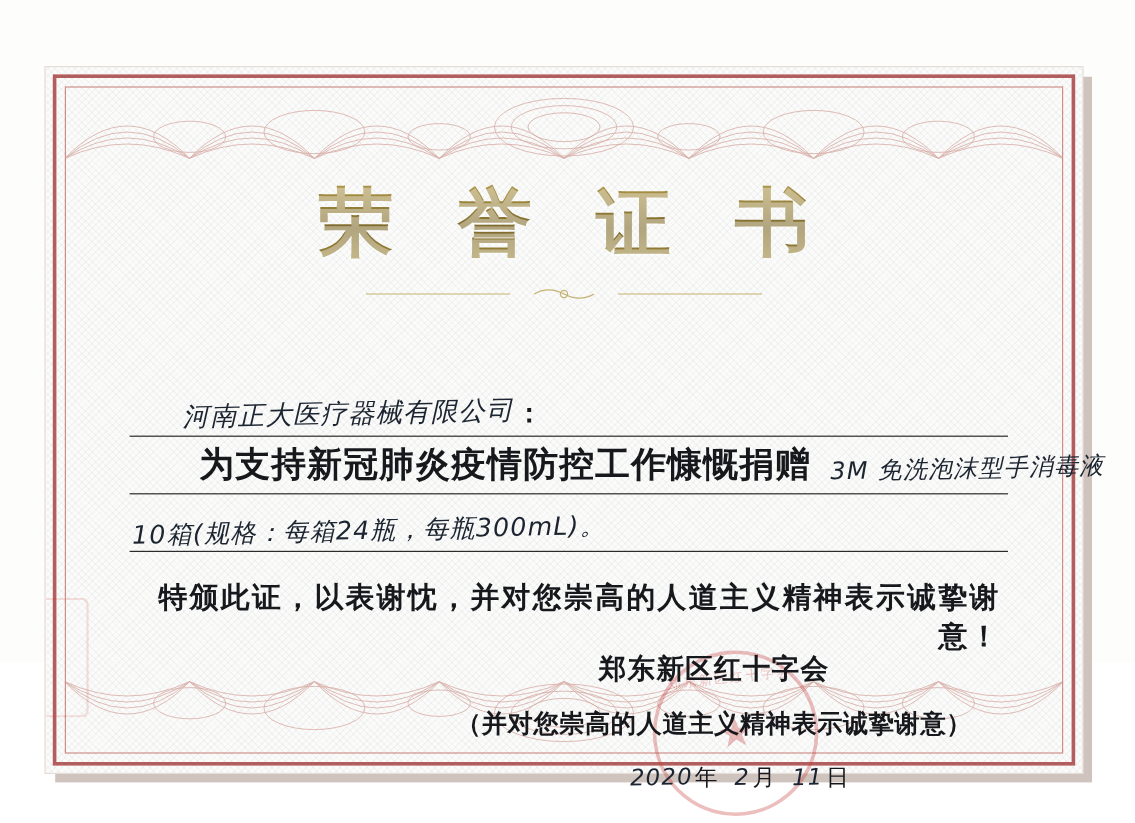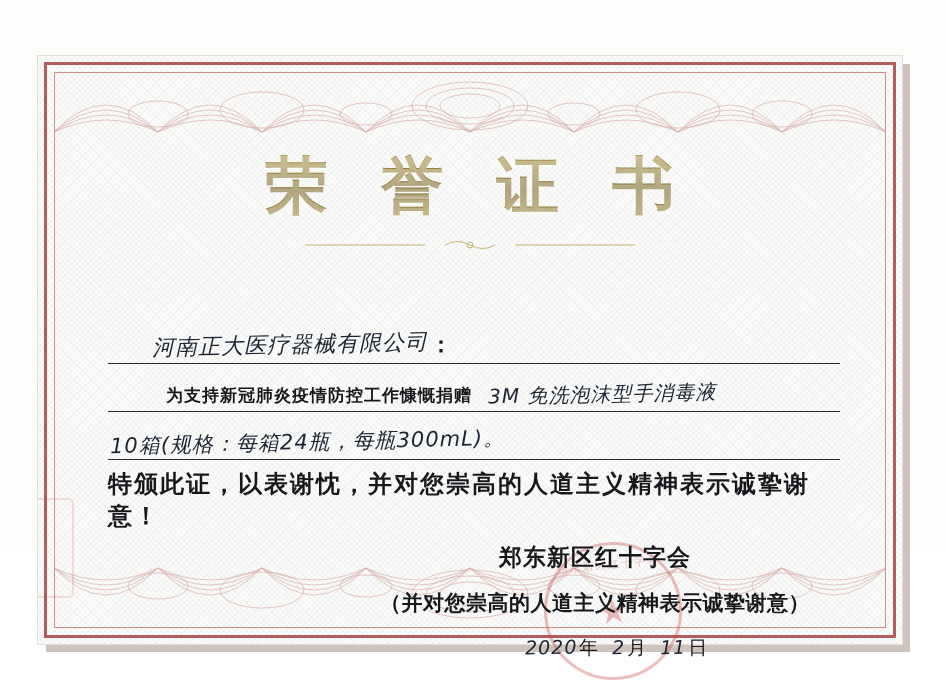--- a/index.html
+++ b/index.html
@@ -136,21 +136,21 @@
     font-size: 21px;
     font-style: italic;
     letter-spacing: 1px;
     transform: rotate(-1.2deg);
     display: inline-block;
   }
 
   .print {
     font-family: "DejaVu Serif", "Liberation Serif", serif;
     color: #16181c;
-    font-size: 17px;
+    font-size: 29px;
     font-weight: bold;
     letter-spacing: 1px;
   }
 
   .row-recipient {
     position: absolute;
     left: 44px;
     bottom: 12px;
     white-space: nowrap;
   }
@@ -172,21 +172,22 @@
   .row-two .hand { margin-left: 16px; font-size: 20px; }
 
   .row-three {
     position: absolute;
     left: 2px;
     bottom: 12px;
     white-space: nowrap;
   }
 
   .row-closing {
-    text-align: left;
+    margin-top: 14px;
+    text-align: right;
     padding-right: 6px;
   }
   .row-closing .print { font-size: 24px; letter-spacing: 2px; }
 
   
   .sig-block {
     position: absolute;
     right: 92px;
     top: 486px;
     text-align: center;

